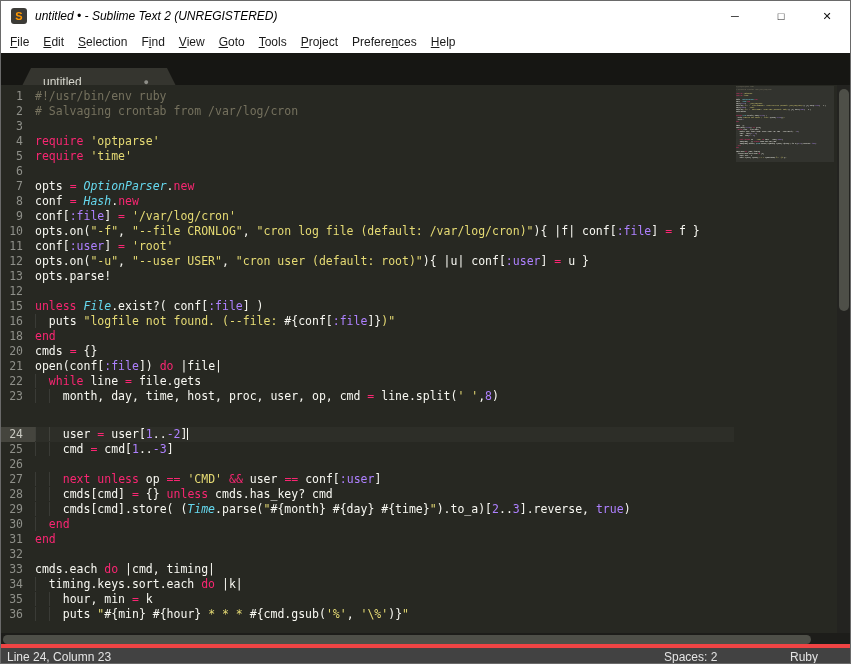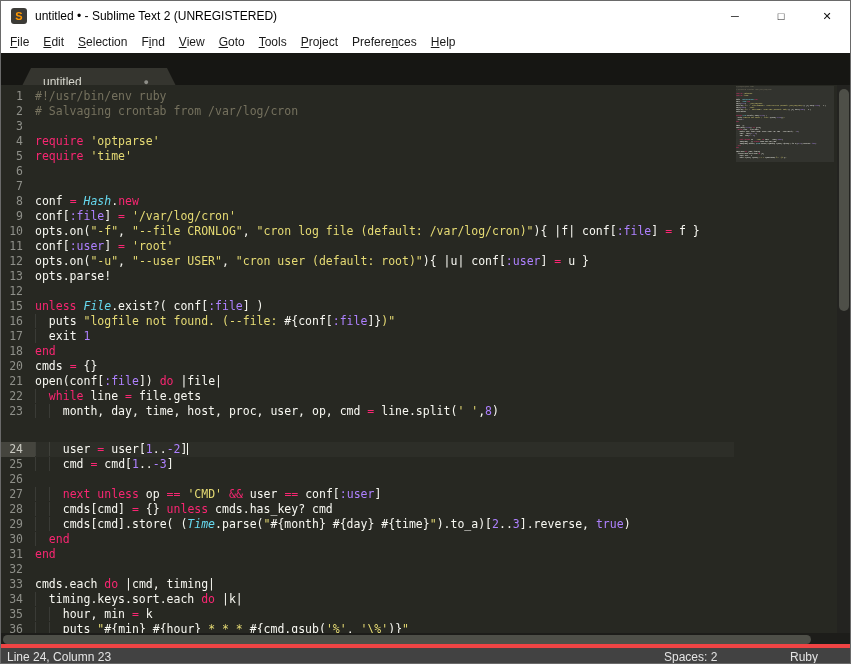--- a/index.html
+++ b/index.html
@@ -12,21 +12,21 @@
   .titlebar {
     position: absolute; top: 0; left: 0; right: 0; height: 30px;
     background: #ffffff; display: flex; align-items: center;
   }
   .app-icon {
     width: 16px; height: 16px; margin-left: 10px; border-radius: 3px;
     background: #3c3b37; color: #ff9800; font-weight: bold; font-size: 11px;
     display: flex; align-items: center; justify-content: center;
     font-family: "Liberation Sans", sans-serif;
   }
-  .title-text { margin-left: 8px; font-size: 12px; color: #000; }
+  .title-text { margin-left: 8px; font-size: 12px; color: #000; font-style: italic; }
   .win-controls { position: absolute; right: 0; top: 0; height: 30px; display: flex; }
   .win-btn {
     width: 46px; height: 30px; display: flex; align-items: center; justify-content: center;
     font-size: 11px; color: #111; cursor: default;
   }
   
   .menubar {
     position: absolute; top: 30px; left: 0; right: 0; height: 22px;
     background: #ffffff; display: flex; align-items: center; padding-left: 2px;
   }
@@ -146,31 +146,30 @@
   </div>
 
   <div class="editor">
     <div class="code-area" id="code-area">
         <div class="line"><span class="ln-num">1</span><span class="ln-code"><span class="sc">#!/usr/bin/env ruby</span></span></div>
         <div class="line"><span class="ln-num">2</span><span class="ln-code"><span class="sc"># Salvaging crontab from /var/log/cron</span></span></div>
         <div class="line"><span class="ln-num">3</span><span class="ln-code"></span></div>
         <div class="line"><span class="ln-num">4</span><span class="ln-code"><span class="sk">require</span><span class="sw"> </span><span class="ss">'optparse'</span></span></div>
         <div class="line"><span class="ln-num">5</span><span class="ln-code"><span class="sk">require</span><span class="sw"> </span><span class="ss">'time'</span></span></div>
         <div class="line"><span class="ln-num">6</span><span class="ln-code"></span></div>
-        <div class="line"><span class="ln-num">7</span></div>
+        <div class="line"><span class="ln-num">7</span><span class="ln-code"><span class="sw">opts </span><span class="sk">=</span><span class="sw"> </span><span class="st">OptionParser</span><span class="sw">.</span><span class="sk">new</span></span></div>
         <div class="line"><span class="ln-num">8</span><span class="ln-code"><span class="sw">conf </span><span class="sk">=</span><span class="sw"> </span><span class="st">Hash</span><span class="sw">.</span><span class="sk">new</span></span></div>
         <div class="line"><span class="ln-num">9</span><span class="ln-code"><span class="sw">conf[</span><span class="sn">:file</span><span class="sw">] </span><span class="sk">=</span><span class="sw"> </span><span class="ss">'/var/log/cron'</span></span></div>
         <div class="line"><span class="ln-num">10</span><span class="ln-code"><span class="sw">opts.on(</span><span class="ss">"-f"</span><span class="sw">, </span><span class="ss">"--file CRONLOG"</span><span class="sw">, </span><span class="ss">"cron log file (default: /var/log/cron)"</span><span class="sw">){ |f| conf[</span><span class="sn">:file</span><span class="sw">] </span><span class="sk">=</span><span class="sw"> f }</span></span></div>
         <div class="line"><span class="ln-num">11</span><span class="ln-code"><span class="sw">conf[</span><span class="sn">:user</span><span class="sw">] </span><span class="sk">=</span><span class="sw"> </span><span class="ss">'root'</span></span></div>
         <div class="line"><span class="ln-num">12</span><span class="ln-code"><span class="sw">opts.on(</span><span class="ss">"-u"</span><span class="sw">, </span><span class="ss">"--user USER"</span><span class="sw">, </span><span class="ss">"cron user (default: root)"</span><span class="sw">){ |u| conf[</span><span class="sn">:user</span><span class="sw">] </span><span class="sk">=</span><span class="sw"> u }</span></span></div>
         <div class="line"><span class="ln-num">13</span><span class="ln-code"><span class="sw">opts.parse!</span></span></div>
         <div class="line"><span class="ln-num">12</span><span class="ln-code"></span></div>
         <div class="line"><span class="ln-num">15</span><span class="ln-code"><span class="sk">unless</span><span class="sw"> </span><span class="st">File</span><span class="sw">.exist?( conf[</span><span class="sn">:file</span><span class="sw">] )</span></span></div>
         <div class="line"><span class="ln-num">16</span><span class="ln-code"><span class="ind sw">  </span><span class="sw">puts </span><span class="ss">"logfile not found. (--file: </span><span class="sw">#{conf[</span><span class="sn">:file</span><span class="sw">]}</span><span class="ss">)"</span></span></div>
-        <div class="line"><span class="ln-num">17</span><span class="ln-code"><span class="ind sw">  </span><span class="sw">exit </span><span class="sn">1</span></span></div>
         <div class="line"><span class="ln-num">18</span><span class="ln-code"><span class="sk">end</span></span></div>
         <div class="line"><span class="ln-num">20</span><span class="ln-code"><span class="sw">cmds </span><span class="sk">=</span><span class="sw"> {}</span></span></div>
         <div class="line"><span class="ln-num">21</span><span class="ln-code"><span class="sw">open(conf[</span><span class="sn">:file</span><span class="sw">]) </span><span class="sk">do</span><span class="sw"> |file|</span></span></div>
         <div class="line"><span class="ln-num">22</span><span class="ln-code"><span class="ind sw">  </span><span class="sk">while</span><span class="sw"> line </span><span class="sk">=</span><span class="sw"> file.gets</span></span></div>
         <div class="line"><span class="ln-num">23</span><span class="ln-code"><span class="ind sw">  </span><span class="ind sw">  </span><span class="sw">month, day, time, host, proc, user, op, cmd </span><span class="sk">=</span><span class="sw"> line.split(</span><span class="ss">' '</span><span class="sw">,</span><span class="sn">8</span><span class="sw">)</span></span></div>
         <div class="line cur"><span class="ln-num">24</span><span class="ln-code"><span class="ind sw">  </span><span class="ind sw">  </span><span class="sw">user </span><span class="sk">=</span><span class="sw"> user[</span><span class="sn">1</span><span class="sw">..</span><span class="sn">-2</span><span class="sw">]</span><span class="cursor"></span></span></div>
         <div class="line"><span class="ln-num">25</span><span class="ln-code"><span class="ind sw">  </span><span class="ind sw">  </span><span class="sw">cmd </span><span class="sk">=</span><span class="sw"> cmd[</span><span class="sn">1</span><span class="sw">..</span><span class="sn">-3</span><span class="sw">]</span></span></div>
         <div class="line"><span class="ln-num">26</span><span class="ln-code"></span></div>
         <div class="line"><span class="ln-num">27</span><span class="ln-code"><span class="ind sw">  </span><span class="ind sw">  </span><span class="sk">next</span><span class="sw"> </span><span class="sk">unless</span><span class="sw"> op </span><span class="sk">==</span><span class="sw"> </span><span class="ss">'CMD'</span><span class="sw"> </span><span class="sk">&amp;&amp;</span><span class="sw"> user </span><span class="sk">==</span><span class="sw"> conf[</span><span class="sn">:user</span><span class="sw">]</span></span></div>
         <div class="line"><span class="ln-num">28</span><span class="ln-code"><span class="ind sw">  </span><span class="ind sw">  </span><span class="sw">cmds[cmd] </span><span class="sk">=</span><span class="sw"> {} </span><span class="sk">unless</span><span class="sw"> cmds.has_key? cmd</span></span></div>

